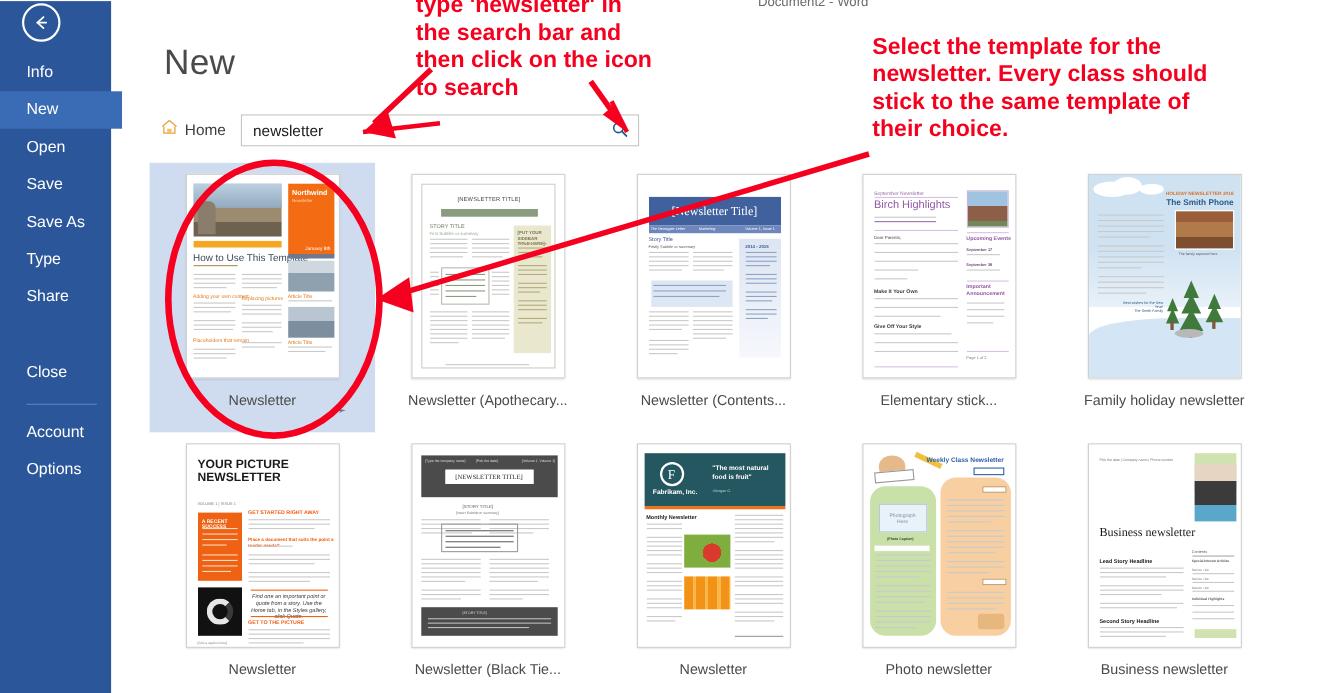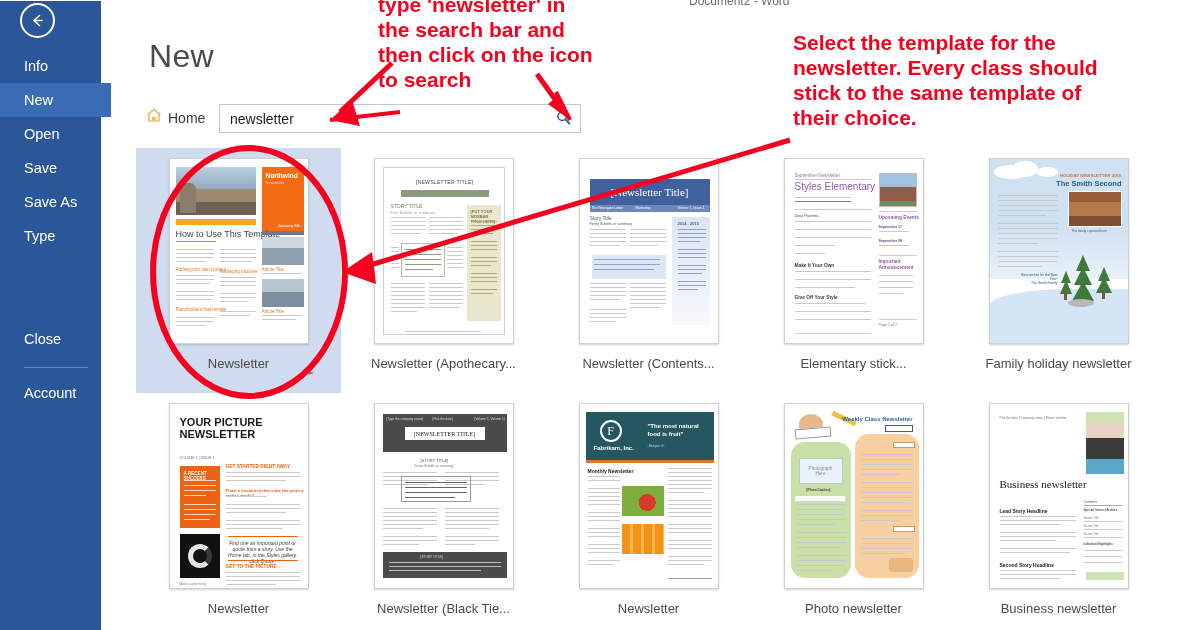--- a/index.html
+++ b/index.html
@@ -277,26 +277,32 @@
     </div>
   <div class="nav-item" style="top:150px;">
       <span>Save</span>
     </div>
   <div class="nav-item" style="top:184px;">
       <span>Save As</span>
     </div>
   <div class="nav-item" style="top:218px;">
       <span>Type</span>
     </div>
+  <div class="nav-item" style="top:252px;">
+      <span>Share</span>
+    </div>
   <div class="nav-item" style="top:321px;">
       <span>Close</span>
     </div>
   <div class="nav-sep" style="top:366px;"></div>
   <div class="nav-item" style="top:375px;">
       <span>Account</span>
+    </div>
+  <div class="nav-item" style="top:409px;">
+      <span>Options</span>
     </div>
 </div>
 
 <div id="main">
 
   <div id="doc-title">Document2 - Word</div>
 
   <div id="page-title">New</div>
 
   <div id="home-link">
@@ -507,21 +513,21 @@
         <div class="mp ln t3-lnb" style="left:98px;top:126px;width:28px;"></div>
         <div class="mp ln t3-lnb" style="left:98px;top:130px;width:20px;"></div>
       </div>
       <div class="tpl-caption">Newsletter (Contents...</div>
     </div>
 
     <div class="tpl">
       <div class="thumb">
         <div class="mp t4-kick">September Newsletter</div>
         <div class="mp t4-rule" style="left:10px;top:20px;width:76px;"></div>
-        <div class="mp t4-title">Styles Elementary</div>
+        <div class="mp t4-title">Birch Highlights</div>
         <div class="mp ln" style="left:10px;top:38px;width:56px;"></div>
         <div class="mp ln" style="left:10px;top:42px;width:56px;background:#9b6fa8;"></div>
         <div class="mp t4-ph"></div>
         <div class="mp t4-rule" style="left:10px;top:50px;width:76px;"></div>
         <div class="mp" style="left:10px;top:54px;color:#3c3c3c;font-size:4px;">Dear Parents,</div>
         <div class="mp ln" style="left:10px;top:62px;width:76px;"></div>
         <div class="mp ln" style="left:10px;top:70px;width:76px;"></div>
         <div class="mp ln" style="left:10px;top:78px;width:76px;"></div>
         <div class="mp ln" style="left:10px;top:86px;width:40px;"></div>
         <div class="mp ln" style="left:10px;top:94px;width:30px;"></div>
@@ -552,21 +558,21 @@
       <div class="tpl-caption">Elementary stick...</div>
     </div>
 
     <div class="tpl">
       <div class="thumb">
         <div class="mp t5-sky"></div>
         <div class="mp t5-cloud" style="left:4px;top:6px;width:34px;height:14px;"></div>
         <div class="mp t5-cloud" style="left:22px;top:2px;width:26px;height:16px;"></div>
         <div class="mp t5-cloud" style="left:46px;top:8px;width:22px;height:10px;"></div>
         <div class="mp t5-kick">HOLIDAY NEWSLETTER 2016</div>
-        <div class="mp t5-title">The Smith Second</div>
+        <div class="mp t5-title">The Smith Phone</div>
         <div class="mp t5-ph"></div>
         <div class="mp" style="left:82px;top:70px;color:#555;font-size:3.2px;">The family captured here</div>
         <div class="mp ln" style="left:8px;top:36px;width:60px;"></div>
         <div class="mp ln" style="left:8px;top:41px;width:60px;"></div>
         <div class="mp ln" style="left:8px;top:46px;width:60px;"></div>
         <div class="mp ln" style="left:8px;top:51px;width:60px;"></div>
         <div class="mp ln" style="left:8px;top:56px;width:48px;"></div>
         <div class="mp ln" style="left:8px;top:64px;width:60px;"></div>
         <div class="mp ln" style="left:8px;top:69px;width:60px;"></div>
         <div class="mp ln" style="left:8px;top:74px;width:60px;"></div>

